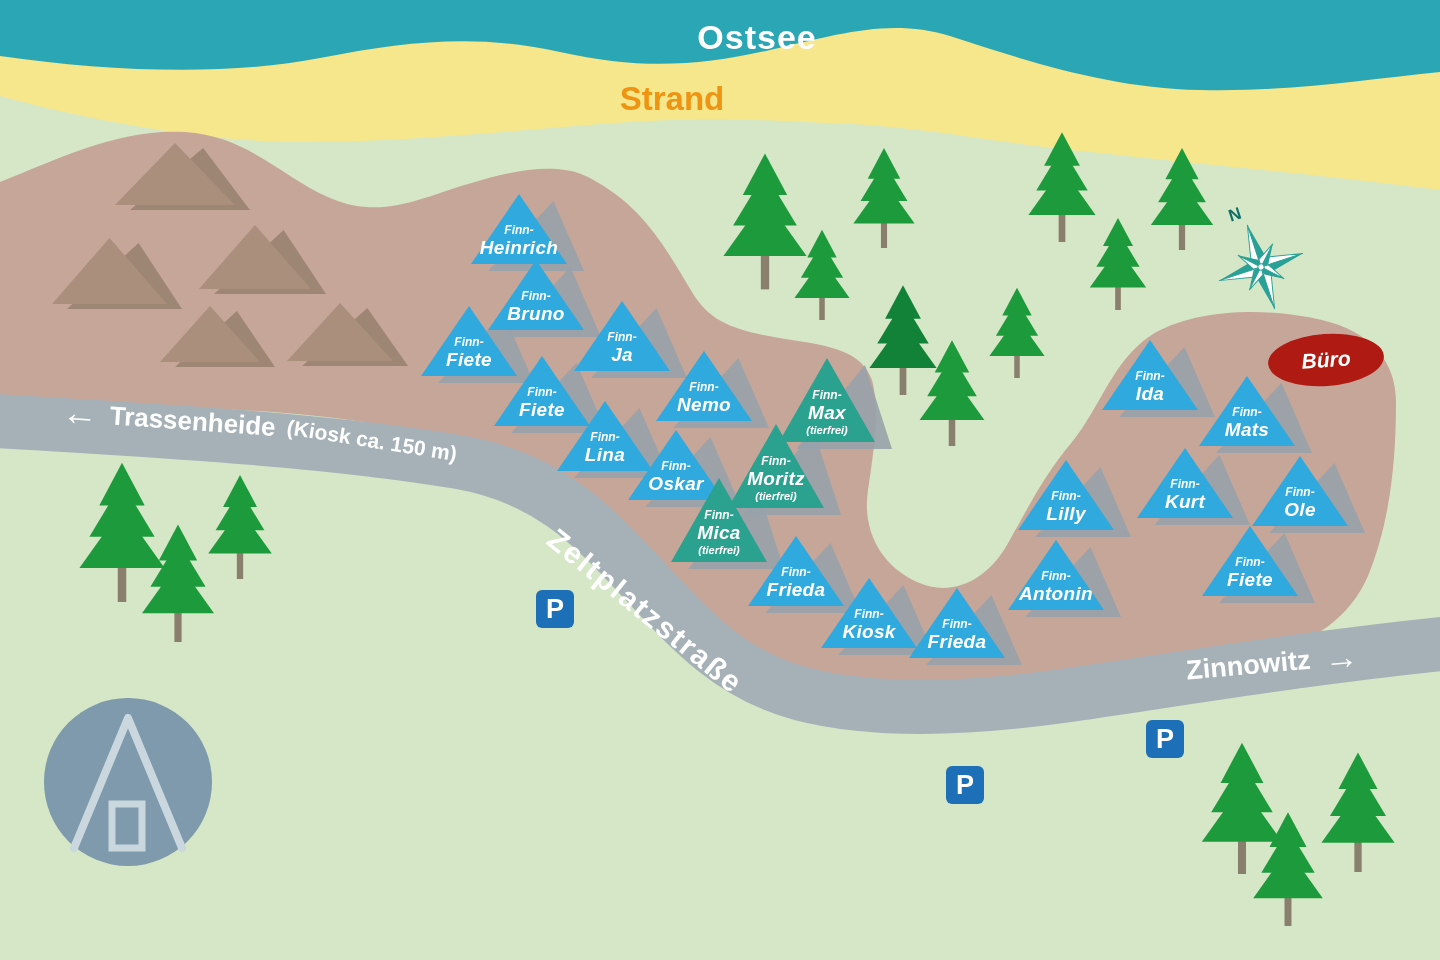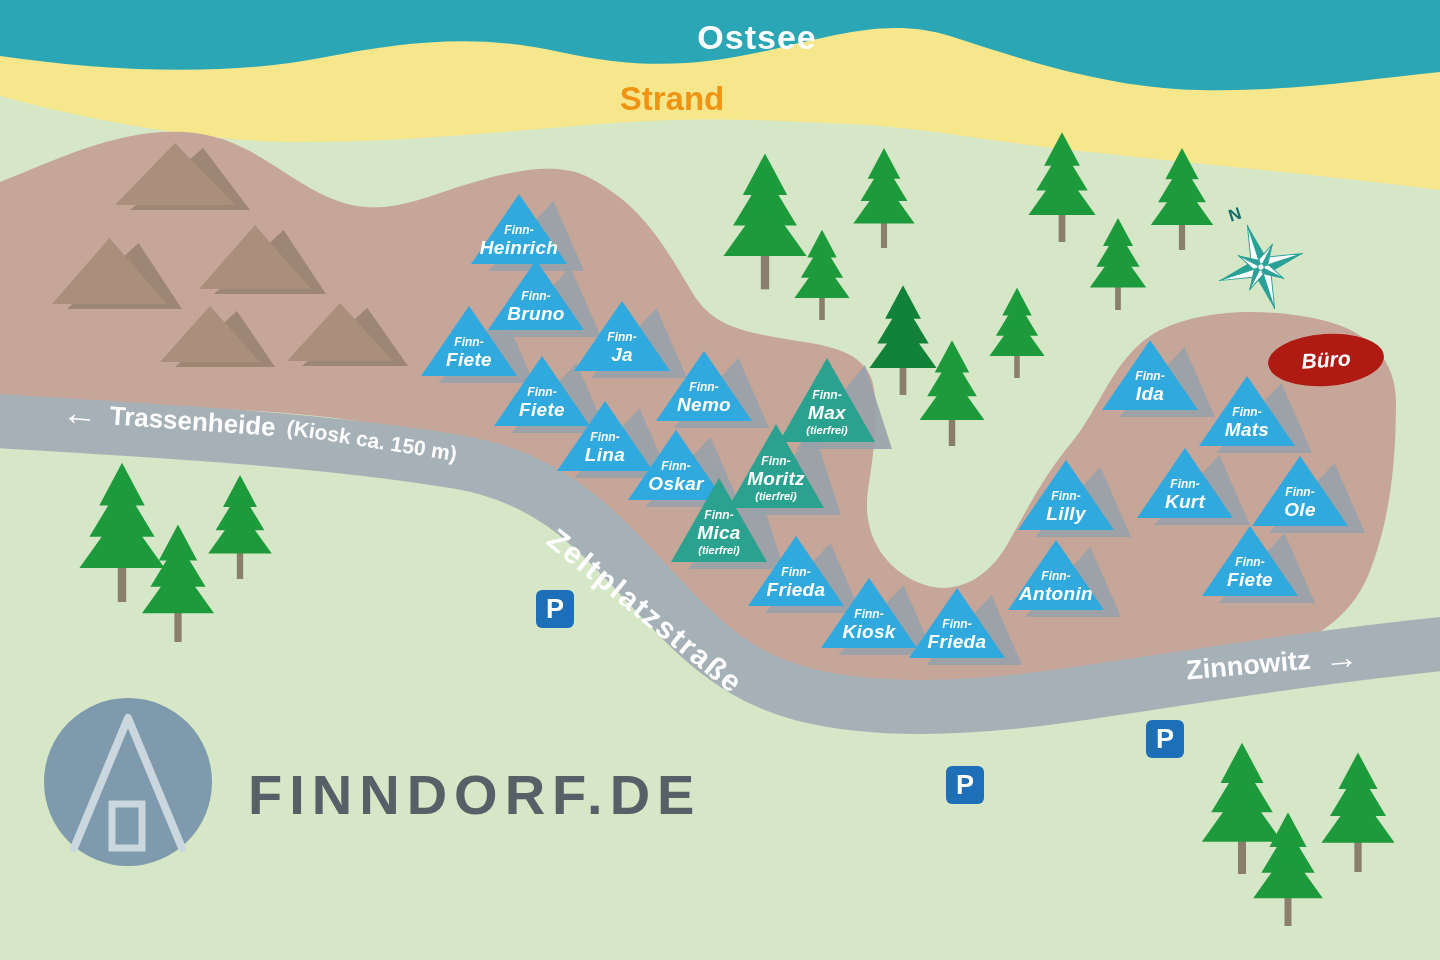--- a/index.html
+++ b/index.html
@@ -388,15 +388,14 @@
       </g>
     </svg>
   </div>
 
   <div class="logo-circle">
     <svg viewBox="0 0 168 168" width="168" height="168">
       <path d="M30,150 L84,20 L138,150" fill="none" stroke="#CBD7DE" stroke-width="8" stroke-linejoin="round" stroke-linecap="round"></path>
       <rect x="68" y="106" width="30" height="44" fill="none" stroke="#CBD7DE" stroke-width="7"></rect>
     </svg>
   </div>
-  <div class="brand">FINNDORF.DE</div>
 
 </div>
 
 </body></html>

